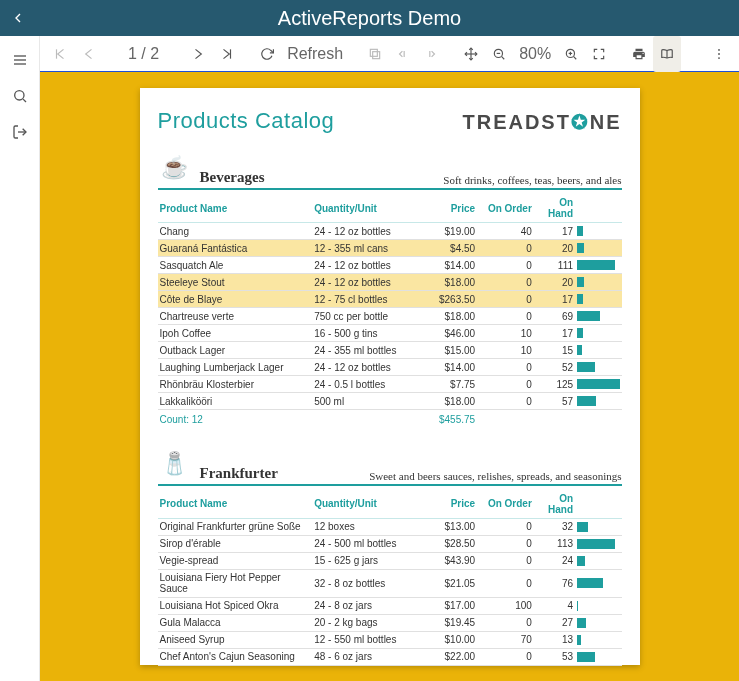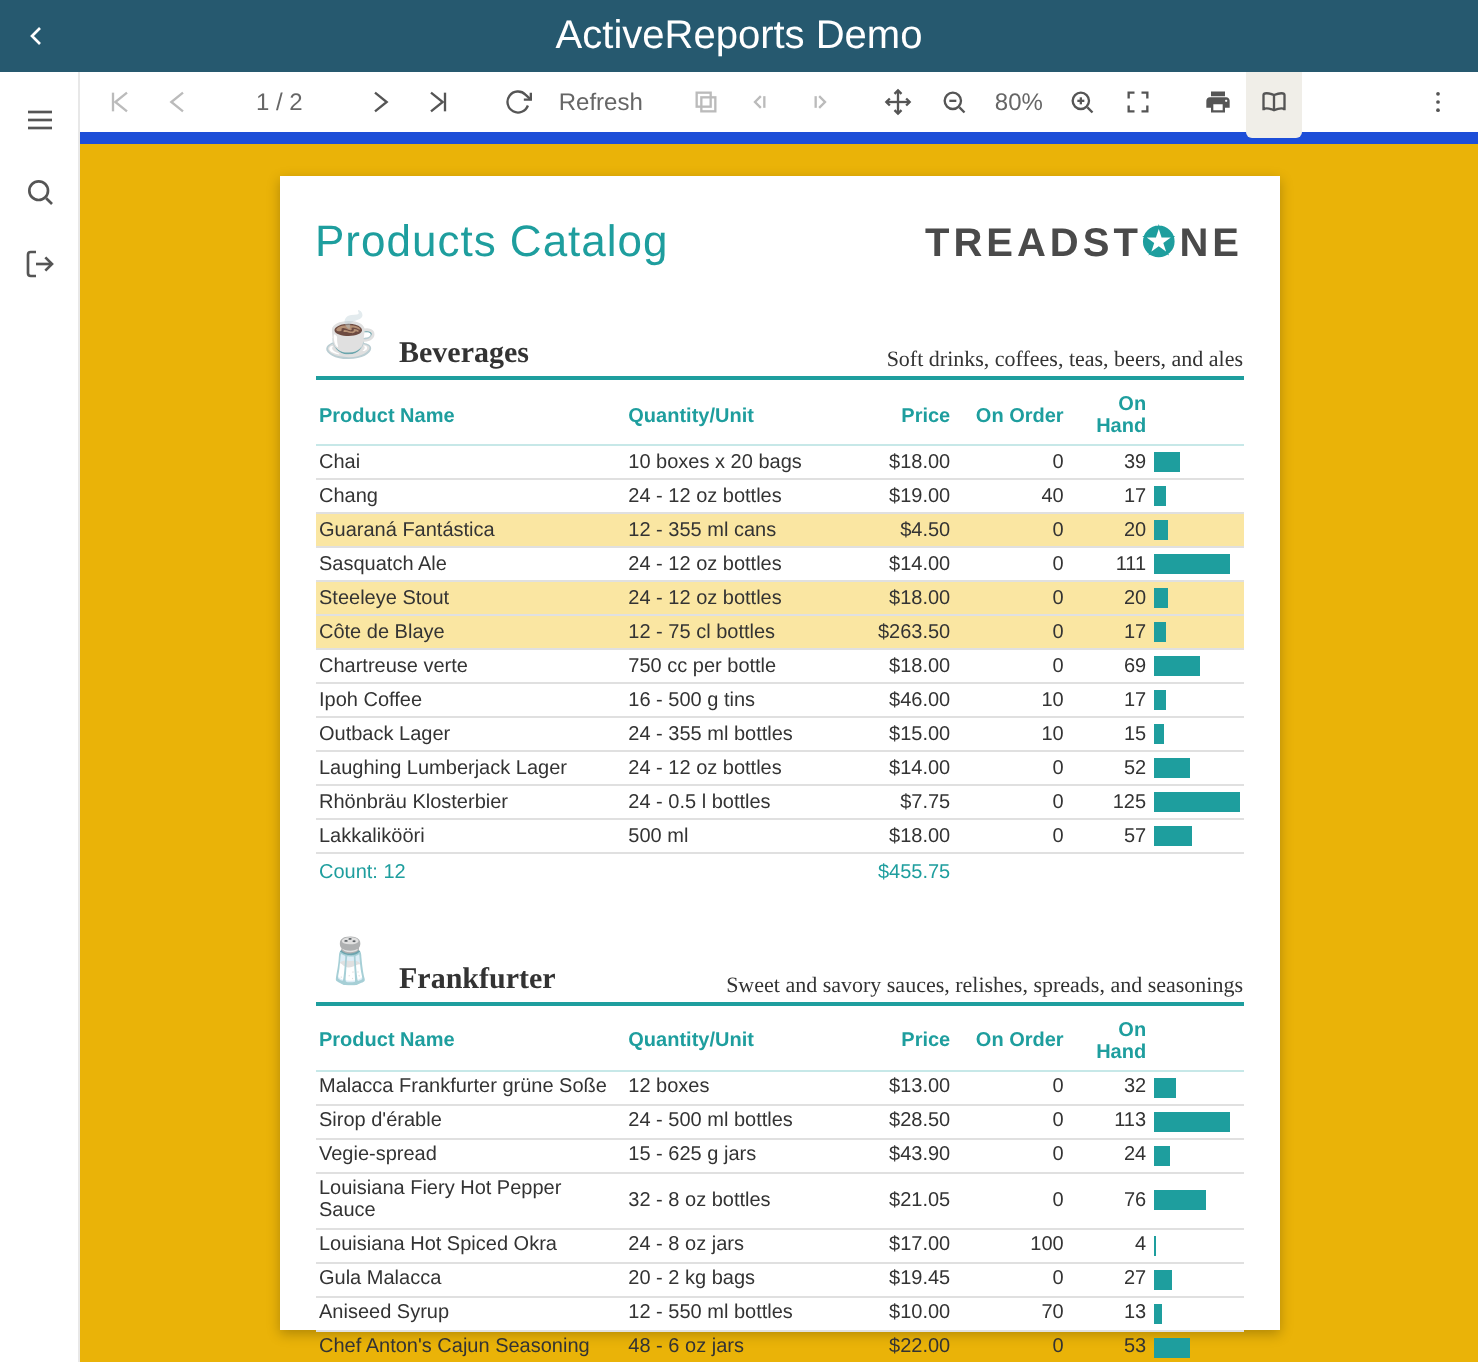--- a/index.html
+++ b/index.html
@@ -27,23 +27,23 @@
     display: flex; flex-direction: column; align-items: center;
     padding-top: 6px;
   }
   .left-rail .rail-btn {
     width: 40px; height: 36px; display: flex; align-items: center;
     justify-content: center; cursor: pointer; color: #555;
   }
   .left-rail .rail-btn svg { width: 16px; height: 16px; }
   .viewer { flex: 1; display: flex; flex-direction: column; }
   .toolbar {
-    height: 36px; background: #fff; border-bottom: 6px solid #1d4ed8;
+    height: 36px; background: #fff; border-bottom: 1px solid #1d4ed8;
     display: flex; align-items: center; padding: 0 6px;
-    font-size: 12px; color: #555; justify-content: space-between;
+    font-size: 16px; color: #555; justify-content: space-between;
   }
   .tb-btn {
     height: 36px; min-width: 28px; padding: 0 4px;
     display: flex; align-items: center; justify-content: center;
     cursor: pointer; color: #555;
   }
   .tb-btn.disabled { color: #bbb; cursor: default; }
   .tb-btn.active { background: #f0eee8; border-radius: 3px; }
   .tb-btn svg { width: 14px; height: 14px; display: block; }
   .tb-sep { flex: 0 0 12px; }
@@ -269,30 +269,20 @@
                     <th class="col-name">Product Name</th>
                     <th class="col-qty">Quantity/Unit</th>
                     <th class="col-price num">Price</th>
                     <th class="col-order num">On Order</th>
                     <th class="col-hand num">On Hand</th>
                     <th class="col-bar"></th>
                   </tr>
                 </thead>
                 <tbody>
                   <tr>
-                    <td>Chai</td>
-                    <td>10 boxes x 20 bags</td>
-                    <td class="num">$18.00</td>
-                    <td class="num">0</td>
-                    <td class="num">39</td>
-                    <td class="bar">
-                      <div class="barfill" style="width: 31.2%;"></div>
-                    </td>
-                  </tr>
-                  <tr>
                     <td>Chang</td>
                     <td>24 - 12 oz bottles</td>
                     <td class="num">$19.00</td>
                     <td class="num">40</td>
                     <td class="num">17</td>
                     <td class="bar">
                       <div class="barfill" style="width: 13.6%;"></div>
                     </td>
                   </tr>
                   <tr class="hl">
@@ -405,36 +395,36 @@
                   </tr>
                 </tbody>
               </table>
             </div>
             <div class="section">
               <div class="section-head">
                 <div class="section-left">
                   <div class="section-icon">🧂</div>
                   <div class="section-name">Frankfurter</div>
                 </div>
-                <div class="section-desc">Sweet and savory sauces, relishes, spreads, and seasonings</div>
+                <div class="section-desc">Sweet and beers sauces, relishes, spreads, and seasonings</div>
               </div>
               <table class="data">
                 <thead>
                   <tr>
                     <th class="col-name">Product Name</th>
                     <th class="col-qty">Quantity/Unit</th>
                     <th class="col-price num">Price</th>
                     <th class="col-order num">On Order</th>
                     <th class="col-hand num">On Hand</th>
                     <th class="col-bar"></th>
                   </tr>
                 </thead>
                 <tbody>
                   <tr>
-                    <td>Malacca Frankfurter grüne Soße</td>
+                    <td>Original Frankfurter grüne Soße</td>
                     <td>12 boxes</td>
                     <td class="num">$13.00</td>
                     <td class="num">0</td>
                     <td class="num">32</td>
                     <td class="bar">
                       <div class="barfill" style="width: 25.6%;"></div>
                     </td>
                   </tr>
                   <tr>
                     <td>Sirop d'érable</td>

